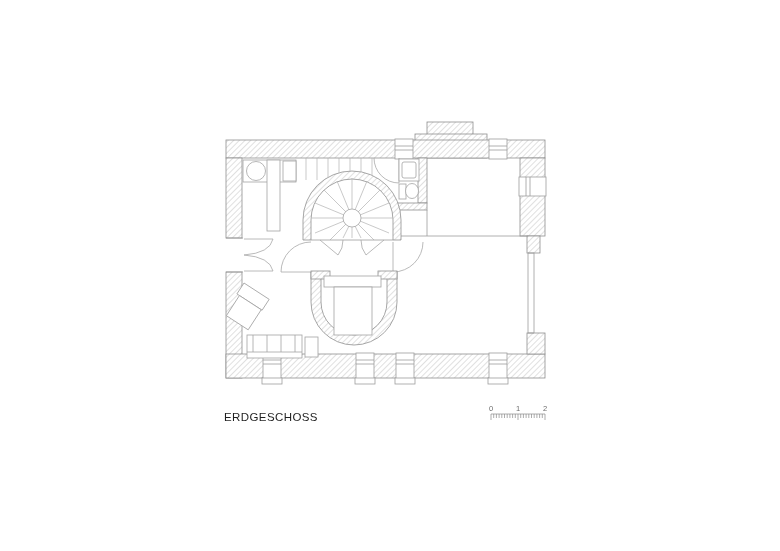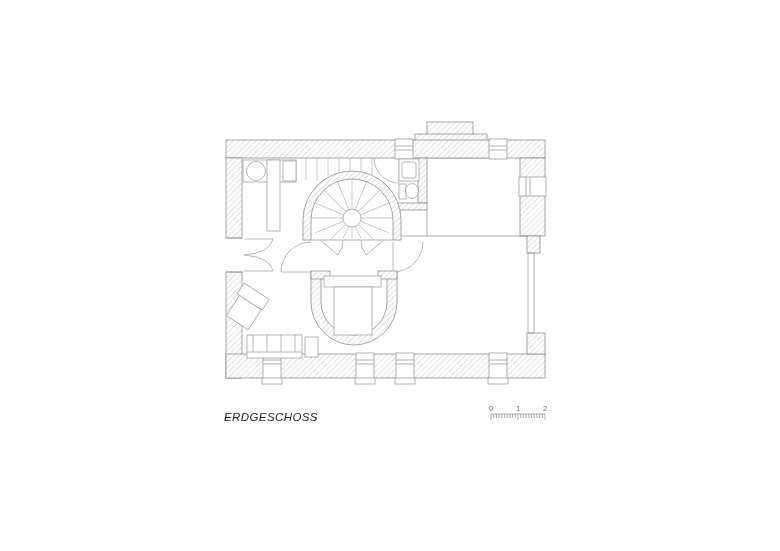--- a/index.html
+++ b/index.html
@@ -2,21 +2,21 @@
 <html><head>
 <meta charset="utf-8">
 <style>
   html,body{margin:0;padding:0;background:#ffffff;}
   .page{
     position:relative;width:780px;height:551px;background:#ffffff;overflow:hidden;
     font-family:"Liberation Sans",sans-serif;
   }
   .plan-title{
     position:absolute;left:224px;top:411px;
-    font-size:11.5px;letter-spacing:0.4px;color:#1f1f1f;font-style:italic;
+    font-size:11.5px;letter-spacing:0.4px;color:#1f1f1f;
   }
   svg{position:absolute;left:0;top:0;}
   .wall{fill:url(#hatch);stroke:#8f8f8f;stroke-width:0.8;}
   .thin{stroke:#9d9d9d;stroke-width:0.8;fill:none;}
   .furn{stroke:#a3a3a3;stroke-width:0.8;fill:#ffffff;}
   .furnline{stroke:#a3a3a3;stroke-width:0.8;fill:none;}
   .door{stroke:#a8a8a8;stroke-width:0.8;fill:none;}
   .tread{stroke:#b2b2b2;stroke-width:0.7;fill:none;}
   .winfill{fill:#ffffff;stroke:#9d9d9d;stroke-width:0.8;}
   .scale-num{font-size:7.5px;fill:#6b6b6b;text-anchor:middle;font-family:"Liberation Sans",sans-serif;}

